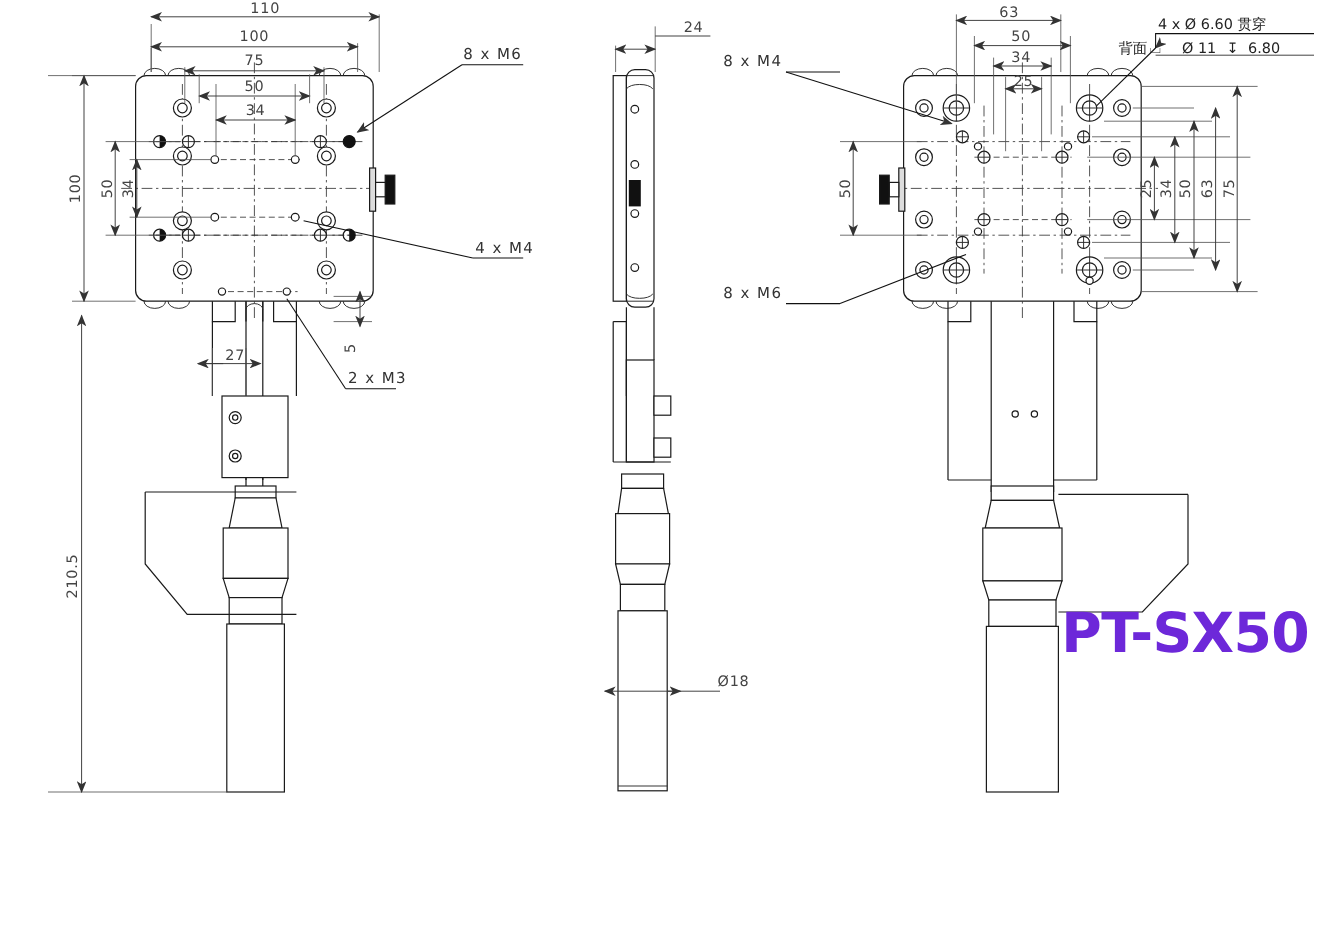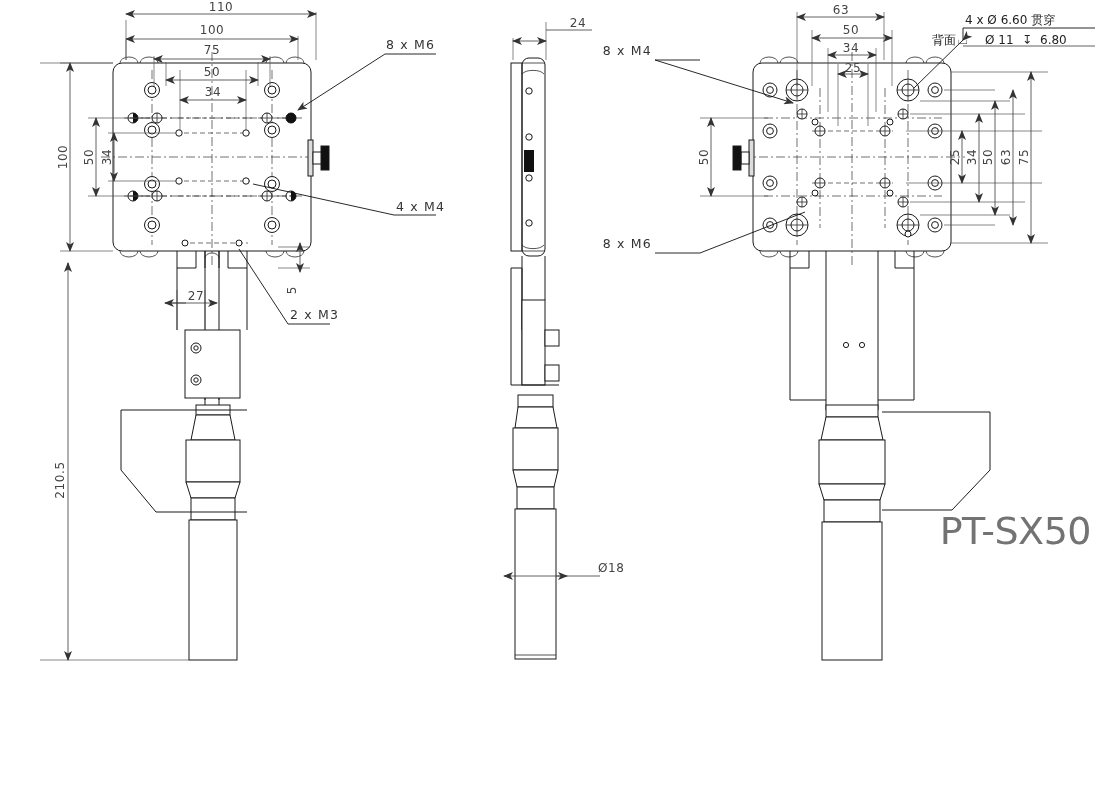--- a/index.html
+++ b/index.html
@@ -13,21 +13,21 @@
   .ln-ext{stroke:#555;stroke-width:0.7;fill:none;}
   .ln-center{stroke:#333;stroke-width:0.7;fill:none;stroke-dasharray:9 3 2 3;}
   .ln-hidden{stroke:#333;stroke-width:0.7;fill:none;stroke-dasharray:5 3;}
   .ln-lead{stroke:#111;stroke-width:0.9;fill:none;}
   .fillk{fill:#111111;}
   .fillg{fill:#dddddd;}
   .dimtxt{font-family:"DejaVu Sans","Liberation Sans",sans-serif;font-size:12px;fill:#444;letter-spacing:0.6px;}
   .notetxt{font-family:"DejaVu Sans","Liberation Sans",sans-serif;font-size:12.5px;fill:#333;letter-spacing:1.2px;}
   .cntxt{font-family:"DejaVu Sans","Liberation Sans",sans-serif;font-size:12px;fill:#222;}
   #title{position:absolute;right:24px;bottom:22px;font-family:"DejaVu Sans","Liberation Sans",sans-serif;
-         font-weight:normal;font-size:38px;color:#737373;letter-spacing:-0.5px;line-height:1;}
+         font-weight:bold;font-size:46px;color:#6d28d9;letter-spacing:-0.5px;line-height:1;}
 </style>
 </head>
 <body>
 
 <div id="stage">
 
 <svg id="dwg" viewBox="0 0 1115 791">
   <defs>
     <marker id="ar" markerWidth="10" markerHeight="8" refX="9" refY="4" orient="auto" markerUnits="userSpaceOnUse">
       <path d="M0,0 L10,4 L0,8 L2.6,4 Z" fill="#333"></path>

